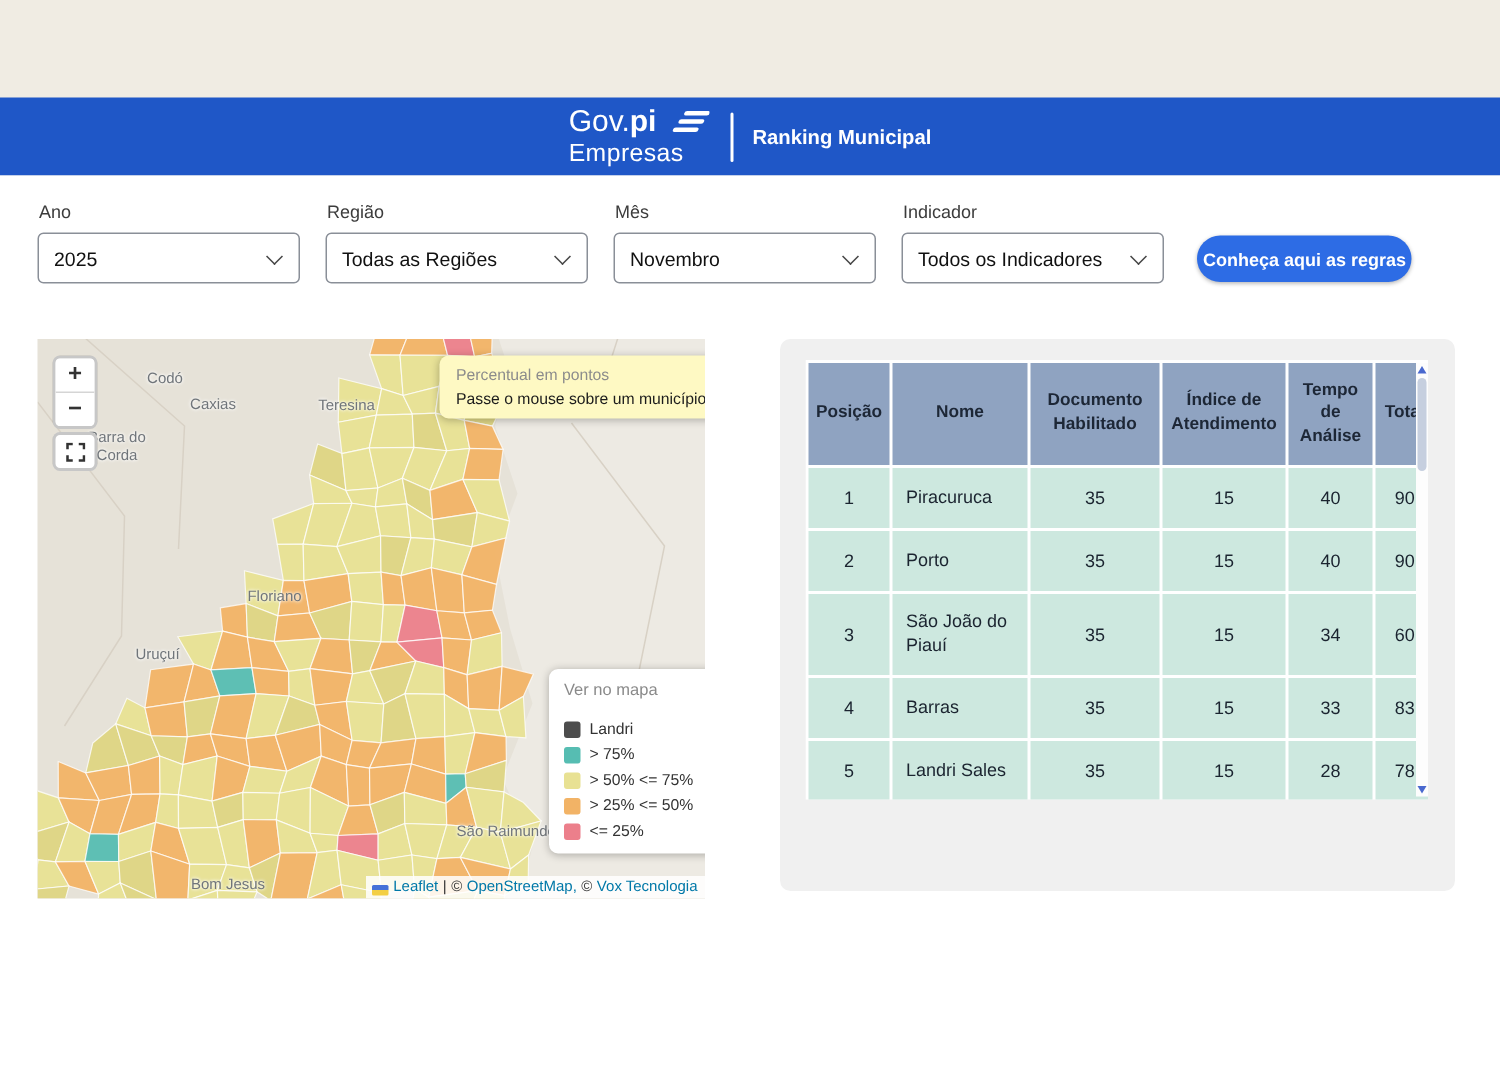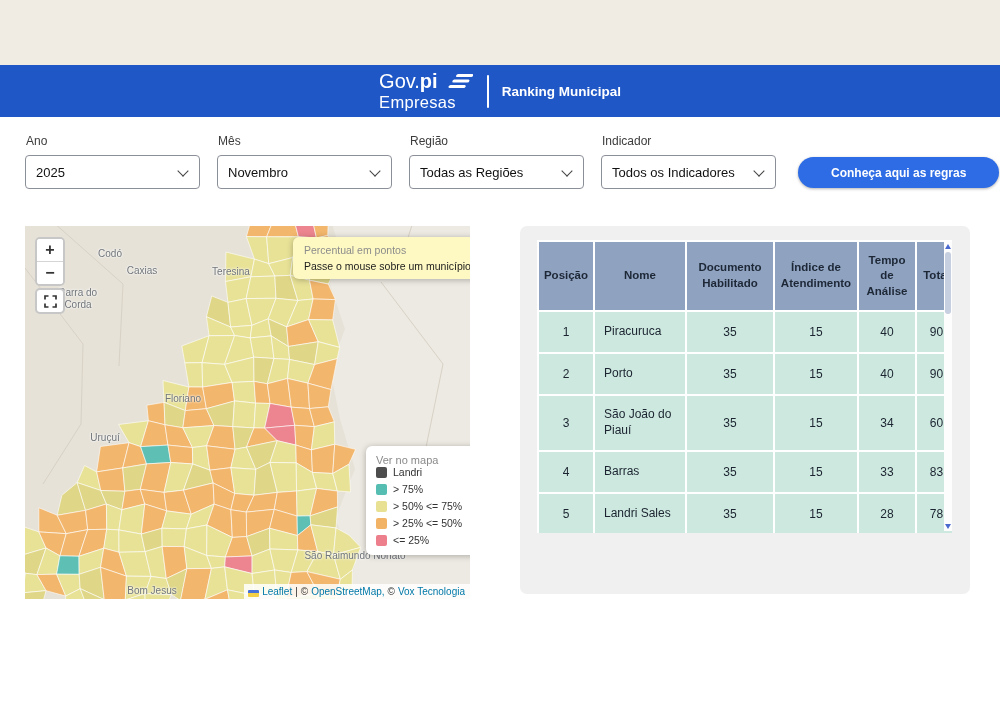--- a/index.html
+++ b/index.html
@@ -19,38 +19,38 @@
   .bdivider{width:2px;height:33px;background:#fff;margin:0 13px 0 14px;border-radius:1px;}
   .btitle{color:#fff;font-weight:700;font-size:13.5px;}
 
   
   .content{position:absolute;top:117px;left:0;width:100%;height:675px;background:#fff;}
   .filters{display:flex;align-items:flex-end;gap:17px;padding:17px 0 0 25px;}
   .flabel{display:block;font-size:12px;color:#3c3c3c;margin:0 0 7px 1px;}
   .selwrap{position:relative;}
   .sel{width:175px;height:34px;border:1px solid #8a8f98;border-radius:4px;background:#fff;-webkit-appearance:none;appearance:none;padding:0 26px 0 10px;font-size:13px;color:#111;font-family:inherit;}
   .chev{position:absolute;right:13px;top:12px;width:7px;height:7px;border-right:1.6px solid #444;border-bottom:1.6px solid #444;transform:rotate(45deg);pointer-events:none;}
-  .rules-btn{height:31px;padding:0 33px;border:none;border-radius:16px;background:#2d6ce5;color:#fff;font-weight:700;font-size:12px;margin-left:5px;margin-bottom:1px;box-shadow:0 1px 3px rgba(0,0,0,.3);font-family:inherit;cursor:pointer;}
+  .rules-btn{height:31px;padding:0 4px;border:none;border-radius:16px;background:#2d6ce5;color:#fff;font-weight:700;font-size:12px;margin-left:5px;margin-bottom:1px;box-shadow:0 1px 3px rgba(0,0,0,.3);font-family:inherit;cursor:pointer;}
 
   .body-row{display:flex;margin:37px 0 0 25px;gap:50px;}
 
   
   .map{position:relative;width:445px;height:373px;overflow:hidden;background:#e6e2d8;}
   #map-svg{position:absolute;left:0;top:0;}
   .mlabel{position:absolute;transform:translate(-50%,-50%);font-size:10px;color:#70757a;text-shadow:0 0 2px #fff,0 0 3px #fff;white-space:nowrap;pointer-events:none;z-index:2;}
   .mlabel.wrap{white-space:normal;width:54px;text-align:center;line-height:1.15;}
   .zoomgrp{position:absolute;left:10px;top:11px;width:26px;border:2px solid rgba(0,0,0,.22);border-radius:5px;background:#fff;overflow:hidden;z-index:5;box-sizing:content-box;}
   .zbtn{height:22px;display:flex;align-items:center;justify-content:center;font-size:16px;font-weight:700;color:#333;cursor:pointer;background:#fff;}
   .zbtn.minus{border-top:1px solid #d5d5d5;}
   .fsbtn{position:absolute;left:10px;top:62px;width:26px;height:22px;border:2px solid rgba(0,0,0,.22);border-radius:5px;background:#fff;display:flex;align-items:center;justify-content:center;z-index:5;cursor:pointer;box-sizing:content-box;}
   .tip{position:absolute;left:268px;top:11px;width:176px;background:#fef9c3;border-radius:6px;box-shadow:0 1px 6px rgba(0,0,0,.28);padding:7px 11px;z-index:6;}
   .tip-t1{font-size:10.5px;color:#8c8c8c;margin-bottom:4px;}
   .tip-t2{font-size:10.5px;color:#1c1c1c;}
   .legend{position:absolute;left:341px;top:220px;width:103px;background:#fff;border-radius:6px;box-shadow:0 1px 6px rgba(0,0,0,.28);padding:8px 10px 4px;z-index:6;}
-  .legend-title{font-size:11px;color:#8a8a8a;margin:0 0 0;font-weight:400;}
+  .legend-title{font-size:11px;color:#8a8a8a;margin:0 0 14px;font-weight:400;}
   .litem{display:flex;align-items:center;gap:6px;margin-bottom:5px;font-size:10.5px;color:#333;cursor:pointer;}
   .swatch{width:11px;height:11px;border-radius:2px;flex:none;}
   .attr{position:absolute;right:0;bottom:0;background:rgba(255,255,255,.85);padding:2px 5px 2px 4px;font-size:10px;color:#333;display:flex;align-items:flex-end;gap:3px;z-index:6;}
   .attr .lnk{color:#0078A8;cursor:pointer;}
   .uaflag{width:11px;height:7px;background:linear-gradient(#4571d8 50%,#f3cf45 50%);display:inline-block;border-radius:1px;}
 
   
   .panel{width:450px;height:368px;background:#f0f0f0;border-radius:7px;padding:14px 17px;box-sizing:border-box;}
   .panel-title{font-size:15px;color:#6b6b6b;font-weight:500;margin:0 0 26px 2px;}
   .table-wrap{position:relative;width:415px;height:293px;overflow:hidden;}
@@ -98,33 +98,33 @@
       <div class="filter">
         <label class="flabel">Ano</label>
         <div class="selwrap">
           <select class="sel">
             <option>2025</option>
           </select>
           <span class="chev"></span>
         </div>
       </div>
       <div class="filter">
+        <label class="flabel">Região</label>
+        <div class="selwrap">
+          <select class="sel">
+            <option>Todas as Regiões</option>
+          </select>
+          <span class="chev"></span>
+        </div>
+      </div>
+      <div class="filter">
         <label class="flabel">Mês</label>
         <div class="selwrap">
           <select class="sel">
             <option>Novembro</option>
-          </select>
-          <span class="chev"></span>
-        </div>
-      </div>
-      <div class="filter">
-        <label class="flabel">Região</label>
-        <div class="selwrap">
-          <select class="sel">
-            <option>Todas as Regiões</option>
           </select>
           <span class="chev"></span>
         </div>
       </div>
       <div class="filter">
         <label class="flabel">Indicador</label>
         <div class="selwrap">
           <select class="sel">
             <option>Todos os Indicadores</option>
           </select>

